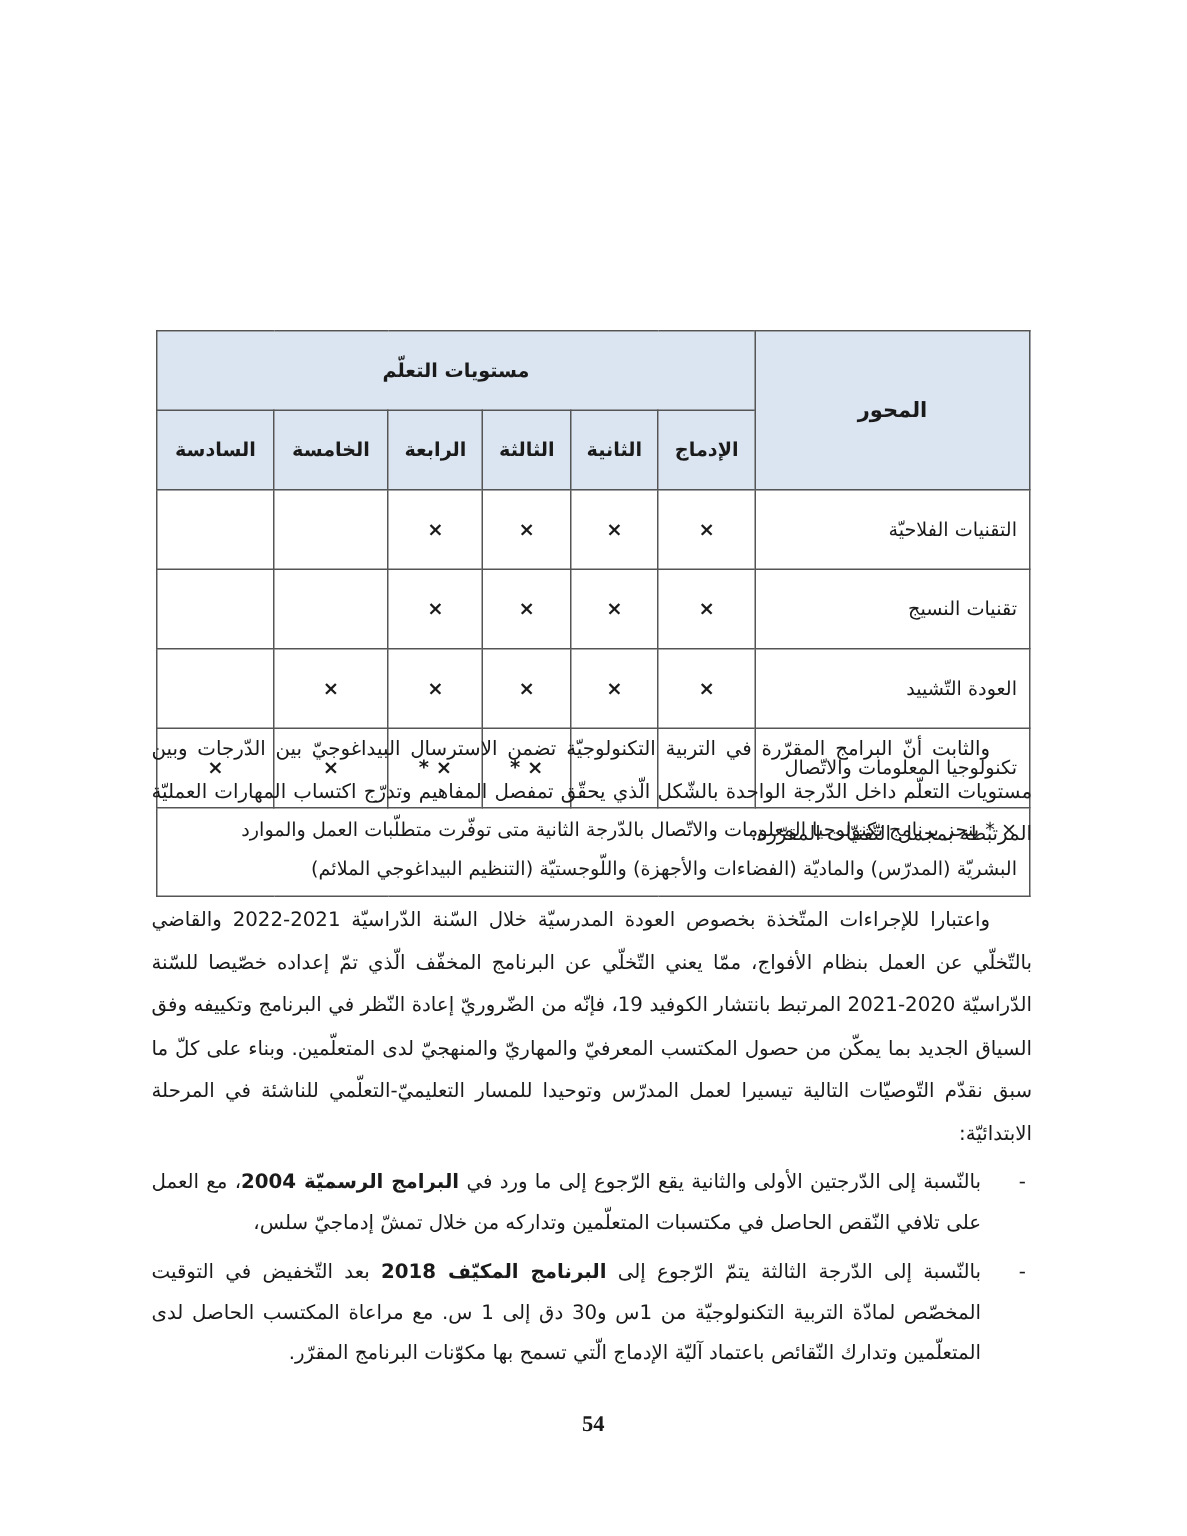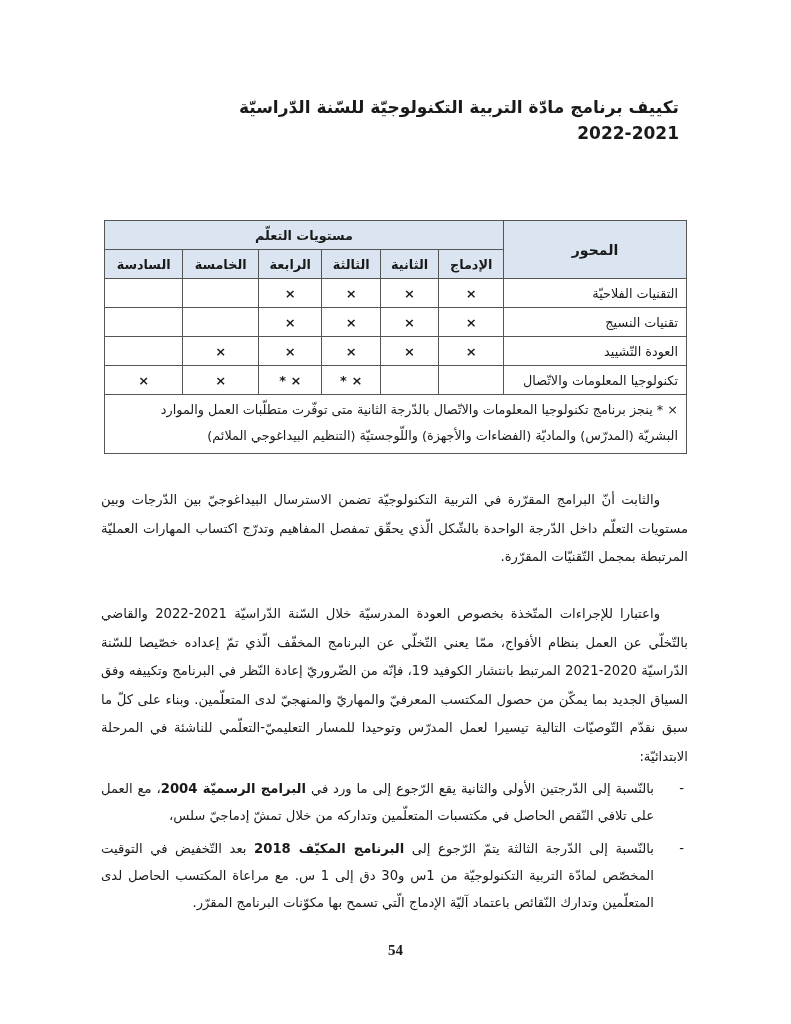--- a/index.html
+++ b/index.html
@@ -15,21 +15,21 @@
   .para {
     position: absolute; right: 103px; width: 587px; left: auto;
     font-size: 13.2px; line-height: 28.5px; text-align: justify;
   }
   .p-intro { top: 142px; width: 585px; text-indent: 28px; }
   table.levels {
     position: absolute; top: 220px; left: 104px; width: 583px;
     border-collapse: collapse; font-size: 12.8px; direction: rtl;
   }
   table.levels th, table.levels td {
-    border: 1px solid #555; height: 28px; padding: 0 6px; text-align: center;
+    border: 1px solid #555; height: 28px; padding: 12px 6px; text-align: center;
   }
   table.levels th { background: #dbe5f1; font-weight: bold; }
   table.levels th.axis-head { width: 170px; font-size: 14px; }
   table.levels td.axis { text-align: right; padding-right: 8px; }
   table.levels td.mark { font-weight: bold; font-size: 13px; }
   table.levels td.note {
     text-align: right; line-height: 26px; padding: 2px 8px 4px 21px; height: auto;
   }
   .p-fixed { top: 486px; text-indent: 28px; }
   .p-consider { top: 600px; text-indent: 28px; }
@@ -40,21 +40,20 @@
   .page-number {
     position: absolute; top: 942px; left: 0; width: 791px; text-align: center;
     font-family: "Liberation Serif", serif; font-weight: bold; font-size: 15px; direction: ltr;
   }
 </style>
 </head>
 <body>
 
 <div class="page">
 
-  <div class="title">تكييف برنامج مادّة التربية التكنولوجيّة للسّنة الدّراسيّة 2021-2022</div>
 
 
   <table class="levels">
     <thead>
       <tr>
         <th class="axis-head" rowspan="2">المحور</th>
         <th colspan="6">مستويات التعلّم</th>
       </tr>
       <tr>
         <th>الإدماج</th>

